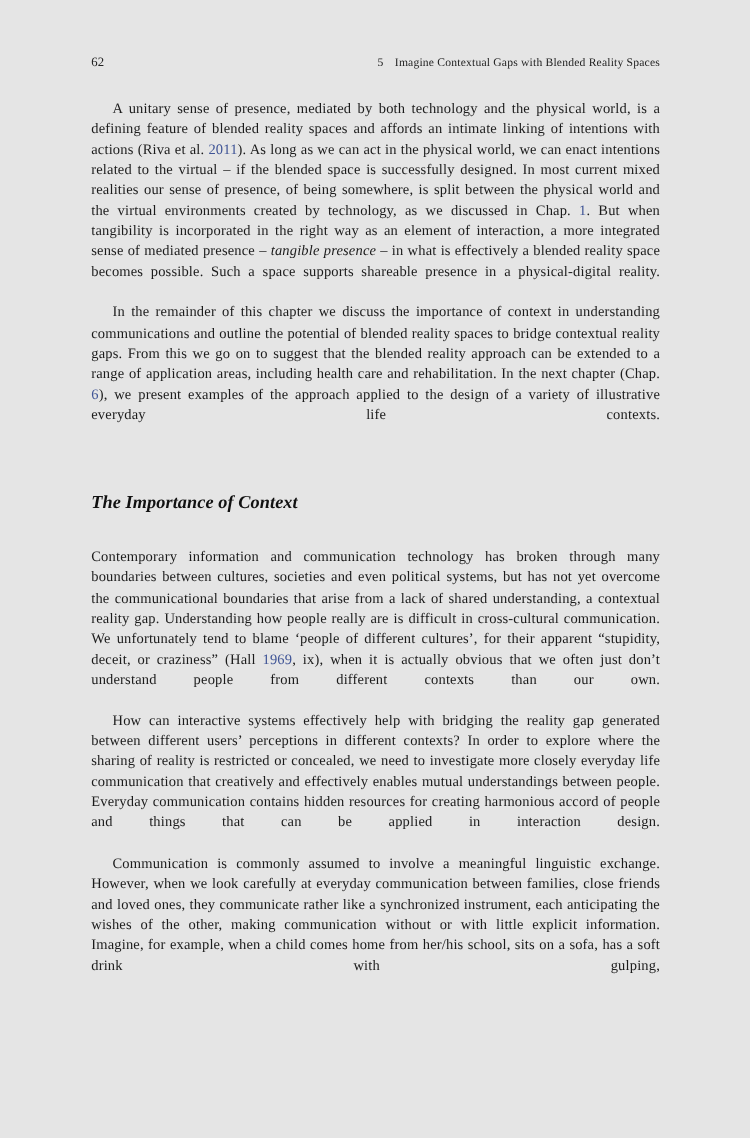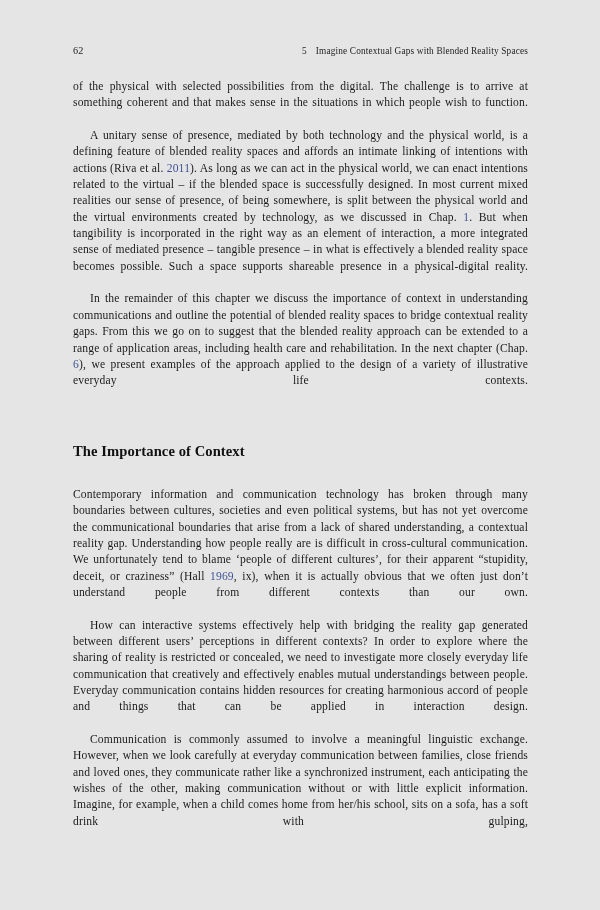--- a/index.html
+++ b/index.html
@@ -79,52 +79,53 @@
     content: "";
     display: inline-block;
     width: 100%;
   }
 
   a.xref, .xref {
     color: #3f5496;
     text-decoration: none;
   }
   .ital {
+    font-style: italic;
   }
 
   
   h2.section-heading {
     margin: 0;
     padding: 0;
     font-size: 14.6px;
     font-weight: bold;
     line-height: 18px;
     letter-spacing: 0.005em;
     color: #111111;
+    font-style: italic;
   }
 
   .gap-before-heading { height: 36px; }
   .gap-after-heading  { height: 27px; }
 </style>
 </head>
 <body>
 
 <div class="page">
 
   <div class="running-head">
     <span class="folio">62</span>
     <span class="head-title">
       <span class="head-chapnum">5</span>
       <span>Imagine Contextual Gaps with Blended Reality Spaces</span>
     </span>
   </div>
 
   <div class="textblock">
 
-    <p class="para"><span>of the physical with selected possibilities from the digital. The challenge is to arrive at something coherent and that makes sense in the situations in which people wish to function.</span></p>
 
     <p class="para indent"><span>A unitary sense of presence, mediated by both technology and the physical world, is a defining feature of blended reality spaces and affords an intimate linking of intentions with actions (Riva et al. </span><a class="xref" href="#">2011</a><span>). As long as we can act in the physical world, we can enact intentions related to the virtual – if the blended space is successfully designed. In most current mixed realities our sense of presence, of being somewhere, is split between the physical world and the virtual environments created by technology, as we discussed in Chap. </span><a class="xref" href="#">1</a><span>. But when tangibility is incorporated in the right way as an element of interaction, a more integrated sense of mediated presence – </span><span class="ital">tangible presence</span><span> – in what is effectively a blended reality space becomes possible. Such a space supports shareable presence in a physical-digital reality.</span></p>
 
     <p class="para indent"><span>In the remainder of this chapter we discuss the importance of context in understanding communications and outline the potential of blended reality spaces to bridge contextual reality gaps. From this we go on to suggest that the blended reality approach can be extended to a range of application areas, including health care and rehabilitation. In the next chapter (Chap. </span><a class="xref" href="#">6</a><span>), we present examples of the approach applied to the design of a variety of illustrative everyday life contexts.</span></p>
 
     <div class="gap-before-heading"></div>
 
     <h2 class="section-heading">The Importance of Context</h2>
 
     <div class="gap-after-heading"></div>

